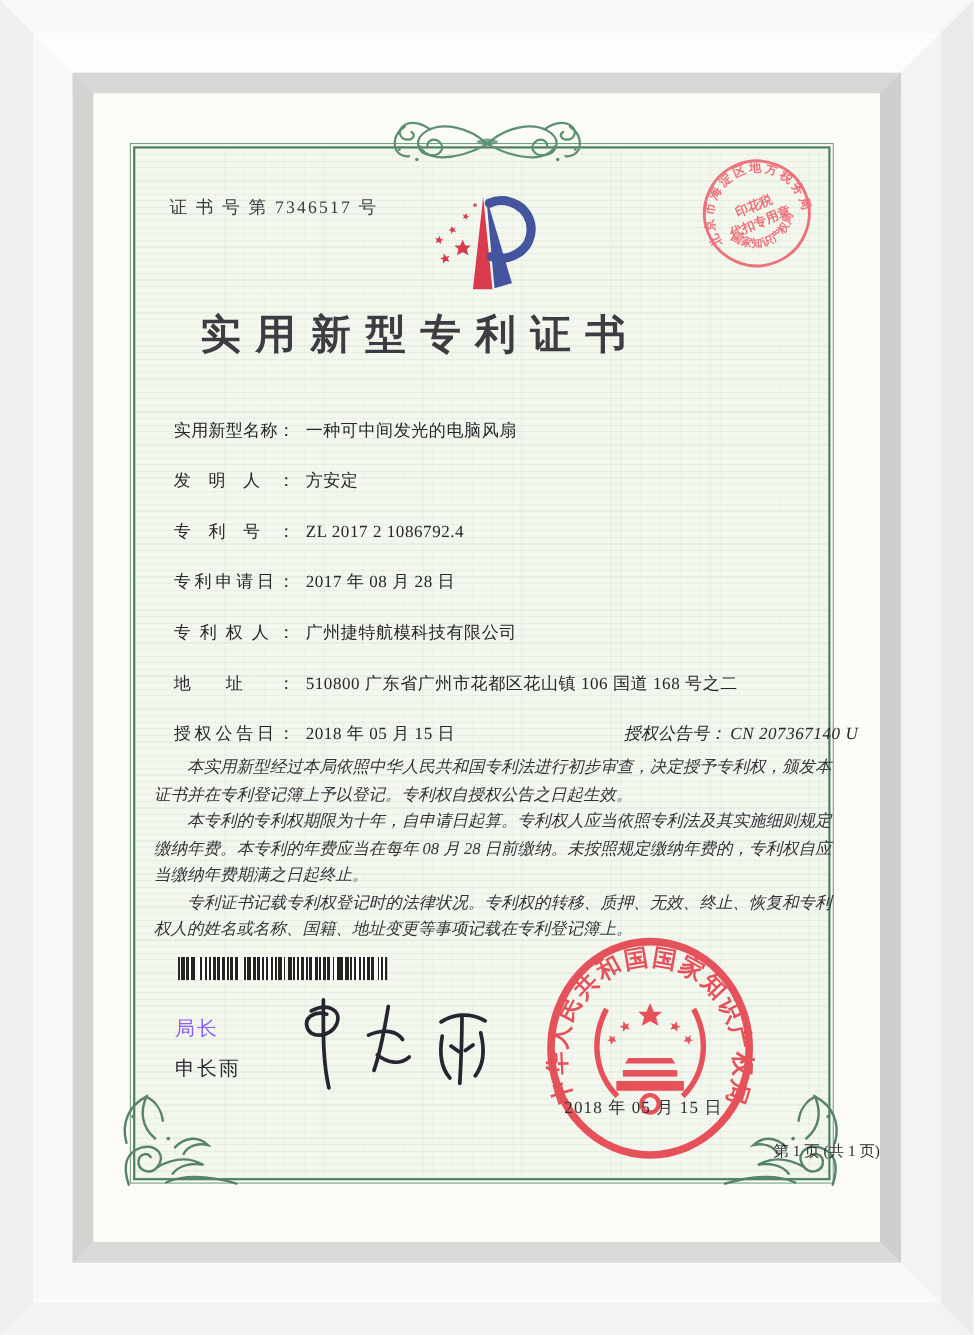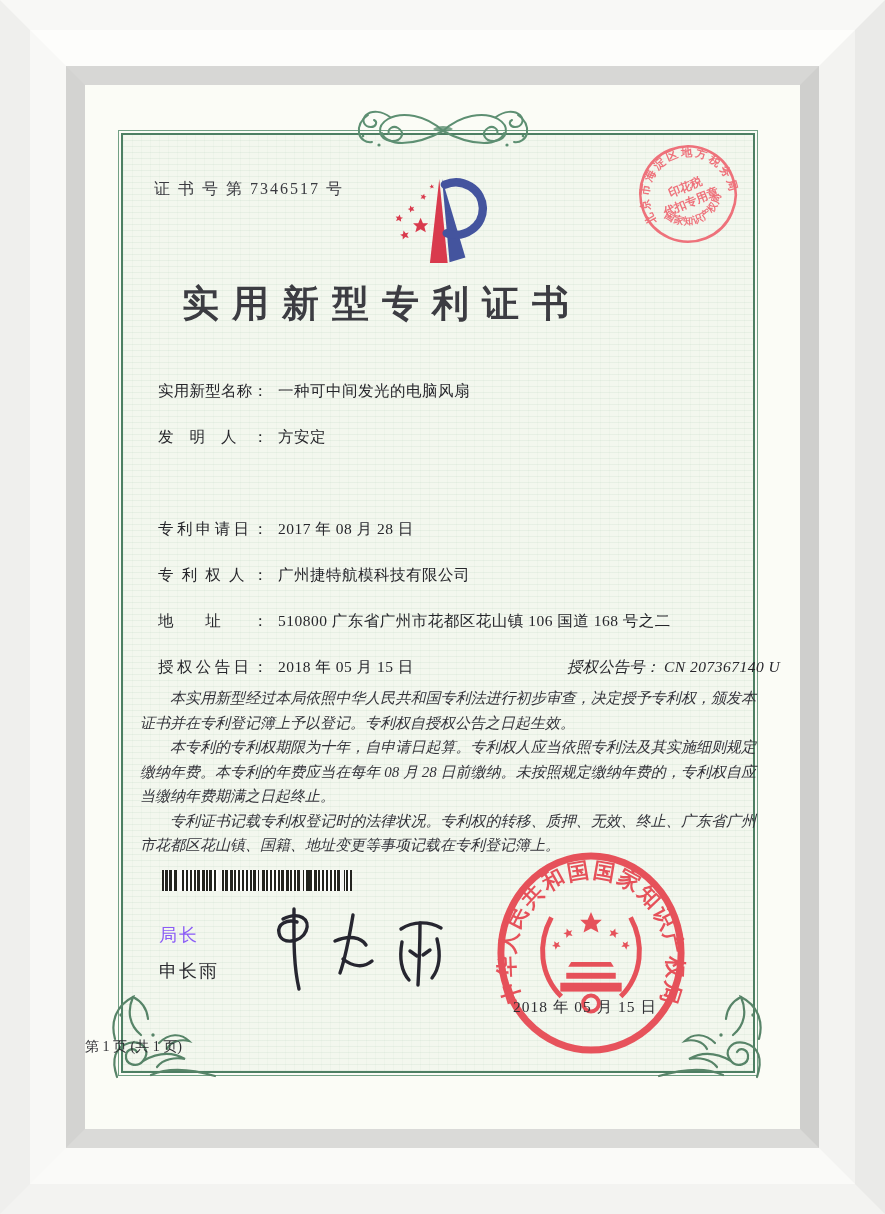--- a/index.html
+++ b/index.html
@@ -46,21 +46,21 @@
         repeating-linear-gradient(90deg, rgba(0,0,0,0) 0 3px, #23231f 3px 4px, rgba(0,0,0,0) 4px 11px);}
   .officer-title{position:absolute;left:74px;top:838px;font-size:18px;color:#8b5cf6;
       font-family:"Liberation Sans","DejaVu Sans",sans-serif;letter-spacing:2px;}
   .officer-name{position:absolute;left:74px;top:874px;font-size:18px;color:#2c2c31;
       font-family:"Liberation Sans","DejaVu Sans",sans-serif;letter-spacing:2px;}
   .signature{position:absolute;left:168px;top:812px;}
   .seal{position:absolute;left:407px;top:765px;}
   .seal-date{position:absolute;left:428px;top:912px;width:180px;font-size:15.5px;
       color:#2e2e33;letter-spacing:1px;white-space:nowrap;}
   .tax-stamp{position:absolute;left:551px;top:57px;transform:rotate(-22deg);}
-  .page-info{position:absolute;left:0;top:953px;width:715px;text-align:left;
+  .page-info{position:absolute;left:0;top:953px;width:715px;text-align:right;
       font-size:14px;color:#2e2e33;}
 </style>
 </head>
 <body>
 
 <div class="stage">
   <div class="f1">
     <div class="f2">
       <div class="mat">
         <div class="paper">
@@ -146,20 +146,24 @@
           <div class="title">实用新型专利证书</div>
 
           <div class="frow" style="top:296px">
             <span class="flabel">实用新型名称：</span>
             <span class="fvalue">一种可中间发光的电脑风扇</span>
           </div>
           <div class="frow" style="top:342px">
             <span class="flabel">发明人：</span>
             <span class="fvalue">方安定</span>
           </div>
+          <div class="frow" style="top:388px">
+            <span class="flabel">专利号：</span>
+            <span class="fvalue">ZL 2017 2 1086792.4</span>
+          </div>
           <div class="frow" style="top:434px">
             <span class="flabel">专利申请日：</span>
             <span class="fvalue">2017 年 08 月 28 日</span>
           </div>
           <div class="frow" style="top:480px">
             <span class="flabel">专利权人：</span>
             <span class="fvalue">广州捷特航模科技有限公司</span>
           </div>
           <div class="frow" style="top:526px">
             <span class="flabel">地址：</span>
@@ -170,21 +174,21 @@
             <span class="fvalue">2018 年 05 月 15 日</span>
             <span class="grant-no">
               <span>授权公告号：</span>
               <span class="fvalue">CN 207367140 U</span>
             </span>
           </div>
 
           <div class="paras">
             <p>本实用新型经过本局依照中华人民共和国专利法进行初步审查，决定授予专利权，颁发本证书并在专利登记簿上予以登记。专利权自授权公告之日起生效。</p>
             <p>本专利的专利权期限为十年，自申请日起算。专利权人应当依照专利法及其实施细则规定缴纳年费。本专利的年费应当在每年 08 月 28 日前缴纳。未按照规定缴纳年费的，专利权自应当缴纳年费期满之日起终止。</p>
-            <p>专利证书记载专利权登记时的法律状况。专利权的转移、质押、无效、终止、广东省广州市花都区花山镇、国籍、地址变更等事项记载在专利登记簿上。</p>
+            <p>专利证书记载专利权登记时的法律状况。专利权的转移、质押、无效、终止、恢复和专利权人的姓名或名称、国籍、地址变更等事项记载在专利登记簿上。</p>
           </div>
 
           <div class="barcode"></div>
 
           <div class="officer-title">局长</div>
           <div class="officer-name">申长雨</div>
 
           <svg class="signature" width="215" height="98" viewBox="0 0 215 98">
             <g fill="none" stroke="#262630" stroke-width="3.4" stroke-linecap="round" stroke-linejoin="round">
               <path d="M30,22 C46,14 58,22 53,34 C48,46 28,48 26,36 C24,27 34,22 44,25"></path>

